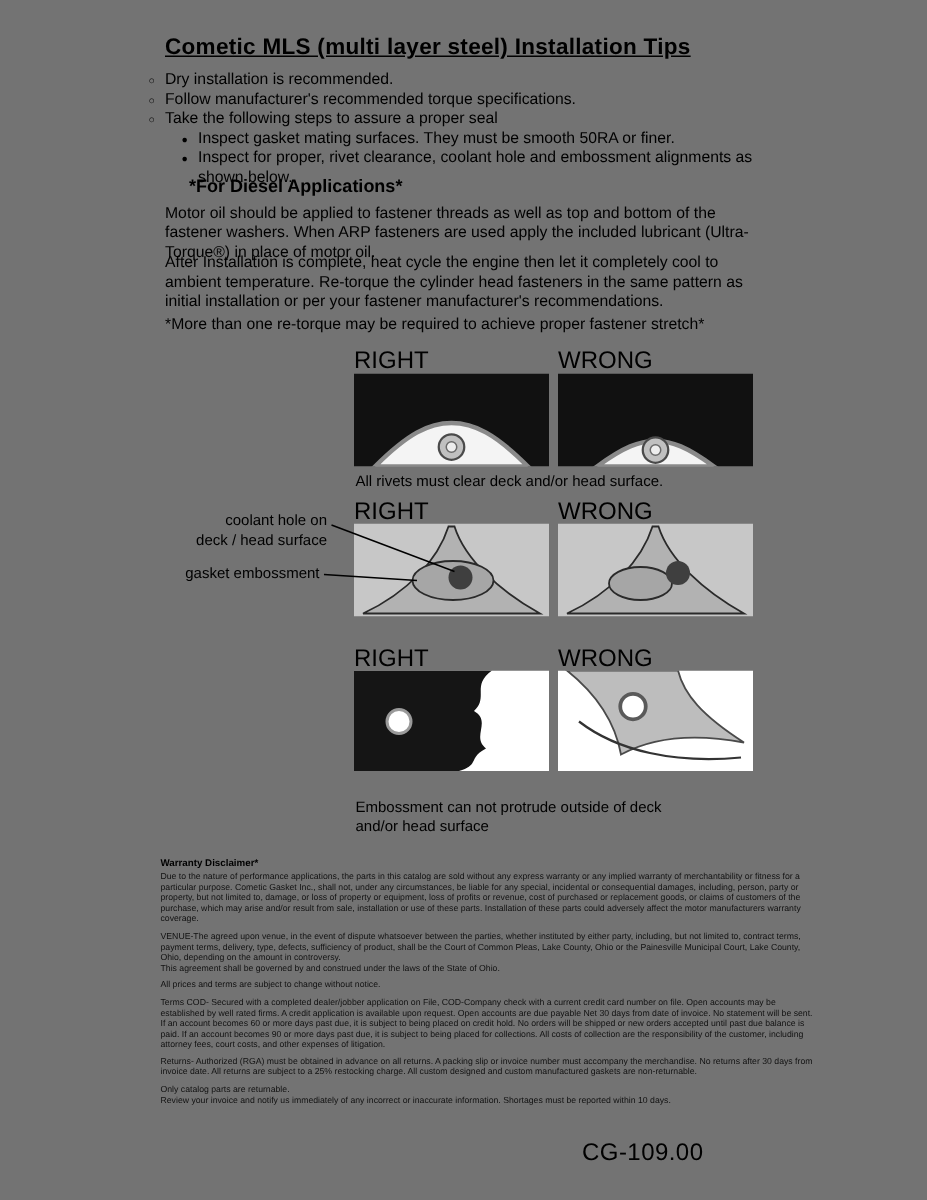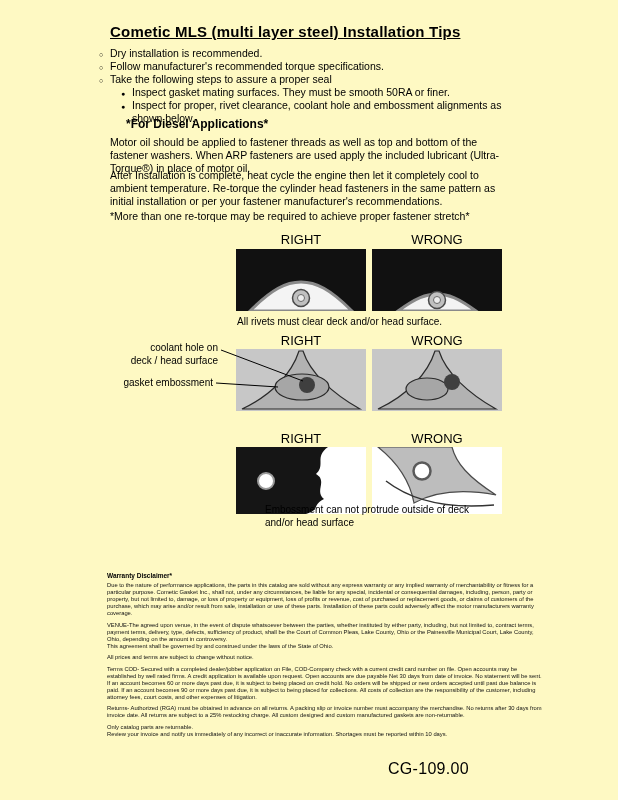--- a/index.html
+++ b/index.html
@@ -2,36 +2,36 @@
 <html><head>
 <meta charset="utf-8">
 <style>
   * { margin: 0; padding: 0; box-sizing: border-box; }
   html, body { background: #ffffff; }
   body {
     width: 618px; height: 800px;
     font-family: "Liberation Sans", sans-serif;
     color: #000;
   }
-  .page { position: relative; width: 618px; height: 800px; background: #fef9c3; overflow: hidden; }
+  .page { position: relative; width: 618px; height: 800px; background: #737373; overflow: hidden; }
   .abs { position: absolute; }
 
   .title { font-size: 15px; font-weight: bold; text-decoration: underline; letter-spacing: 0.2px; }
 
   .bullets { font-size: 10.5px; line-height: 13px; width: 420px; }
   .bullet { position: relative; padding-left: 12px; }
   .bullet::before { content: "○"; position: absolute; left: 1px; top: 1px; font-size: 7px; }
   .bullet.sub { margin-left: 22px; }
   .bullet.sub::before { content: "●"; font-size: 7px; top: 1px; }
 
   .h2 { font-size: 12px; font-weight: bold; margin-left: 16px; }
   .para { font-size: 10.5px; line-height: 13px; width: 400px; }
   .note { font-size: 10.5px; }
 
-  .dg-label { font-size: 13px; text-align: center; width: 130px; }
+  .dg-label { font-size: 16px; width: 130px; }
   .dg-caption { font-size: 10px; line-height: 13px; white-space: pre-line; }
   .panel { display: block; }
 
   .callout { font-size: 10px; line-height: 13px; white-space: pre-line; text-align: right; width: 118px; }
 
   .warranty { width: 437px; }
   .warranty-h { font-size: 6.5px; font-weight: bold; margin-bottom: 3px; }
   .fine { font-size: 5.8px; line-height: 7px; margin-bottom: 4.5px; white-space: pre-line; color: #111; }
 
   .doc-code { font-size: 16px; letter-spacing: 0.3px; }
@@ -120,21 +120,21 @@
       <path d="M0,0 L92,0 C78,10 90,18 80,27 C92,34 78,44 88,52 C76,58 84,63 70,67 L0,67 Z" fill="#151515"></path>
       <circle cx="30" cy="34" r="8" fill="#ffffff" stroke="#9a9a9a" stroke-width="2"></circle>
     </svg>
     <svg class="abs panel" style="left:372px; top:219px;" viewBox="0 0 130 67" width="130" height="67">
       <rect width="130" height="67" fill="#ffffff"></rect>
       <path d="M6,0 C26,16 38,34 42,56 C64,44 92,42 124,48 C96,30 84,16 80,0 Z" fill="#bdbdbd" stroke="#4a4a4a" stroke-width="1.2"></path>
       <path d="M14,34 C40,54 78,62 122,58" fill="none" stroke="#333" stroke-width="1.5"></path>
       <circle cx="50" cy="24" r="8.5" fill="#ffffff" stroke="#5a5a5a" stroke-width="2.5"></circle>
     </svg>
 
-    <div class="abs dg-caption" style="left:237px; top:275px; width:250px;margin-left:28px;">Embossment can not protrude outside of deck
+    <div class="abs dg-caption" style="left:237px; top:304px; width:250px;">Embossment can not protrude outside of deck
 and/or head surface</div>
   </div>
 
   <div class="abs warranty" style="left:107px; top:572px;">
     <div class="warranty-h">Warranty Disclaimer*</div>
     <p class="fine">Due to the nature of performance applications, the parts in this catalog are sold without any express warranty or any implied warranty of merchantability or fitness for a particular purpose.  Cometic Gasket Inc., shall not, under any circumstances, be liable for any special, incidental or consequential damages, including, person, party or property, but not limited to, damage, or loss of property or equipment, loss of profits or revenue, cost of purchased or replacement goods, or claims of customers of the purchase, which may arise and/or result from sale, installation or use of these parts.  Installation of these parts could adversely affect the motor manufacturers warranty coverage.</p>
     <p class="fine">VENUE-The agreed upon venue, in the event of dispute whatsoever between the parties, whether instituted by either party, including, but not limited to, contract terms, payment terms, delivery, type, defects, sufficiency of product, shall be the Court of Common Pleas, Lake County, Ohio or the Painesville Municipal Court, Lake County, Ohio, depending on the amount in controversy.
 This agreement shall be governed by and construed under the laws of the State of Ohio.</p>
     <p class="fine">All prices and terms are subject to change without notice.</p>
     <p class="fine">Terms COD- Secured with a completed dealer/jobber application on File, COD-Company check with a current credit card number on file.  Open accounts may be established by well rated firms.  A credit application is available upon request.  Open accounts are due payable Net 30 days from date of invoice.  No statement will be sent.  If an account becomes 60 or more days past due, it is subject to being placed on credit hold.  No orders will be shipped or new orders accepted until past due balance is paid.  If an account becomes 90 or more days past due, it is subject to being placed for collections.  All costs of collection are the responsibility of the customer, including attorney fees, court costs, and other expenses of litigation.</p>

